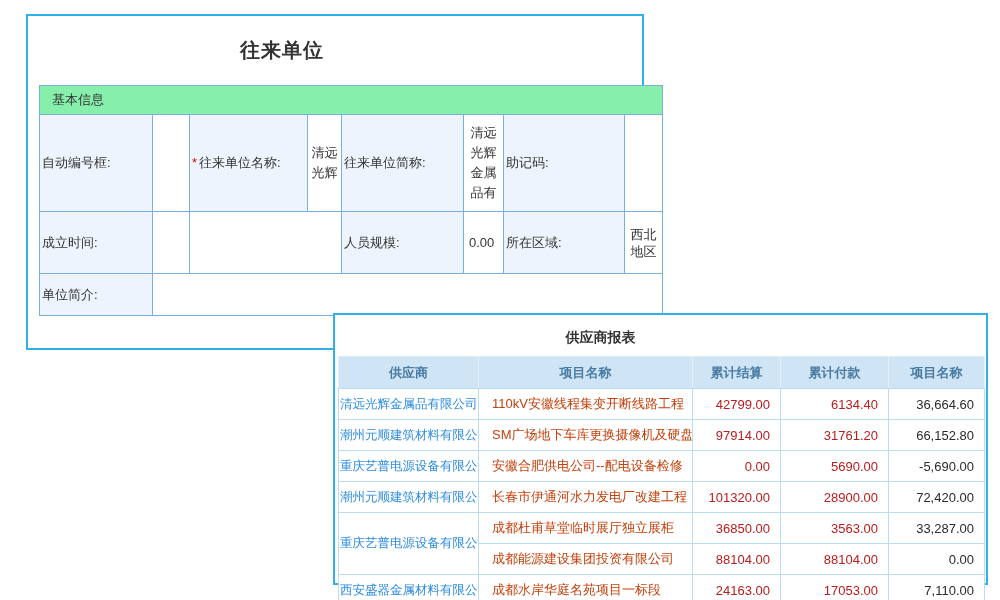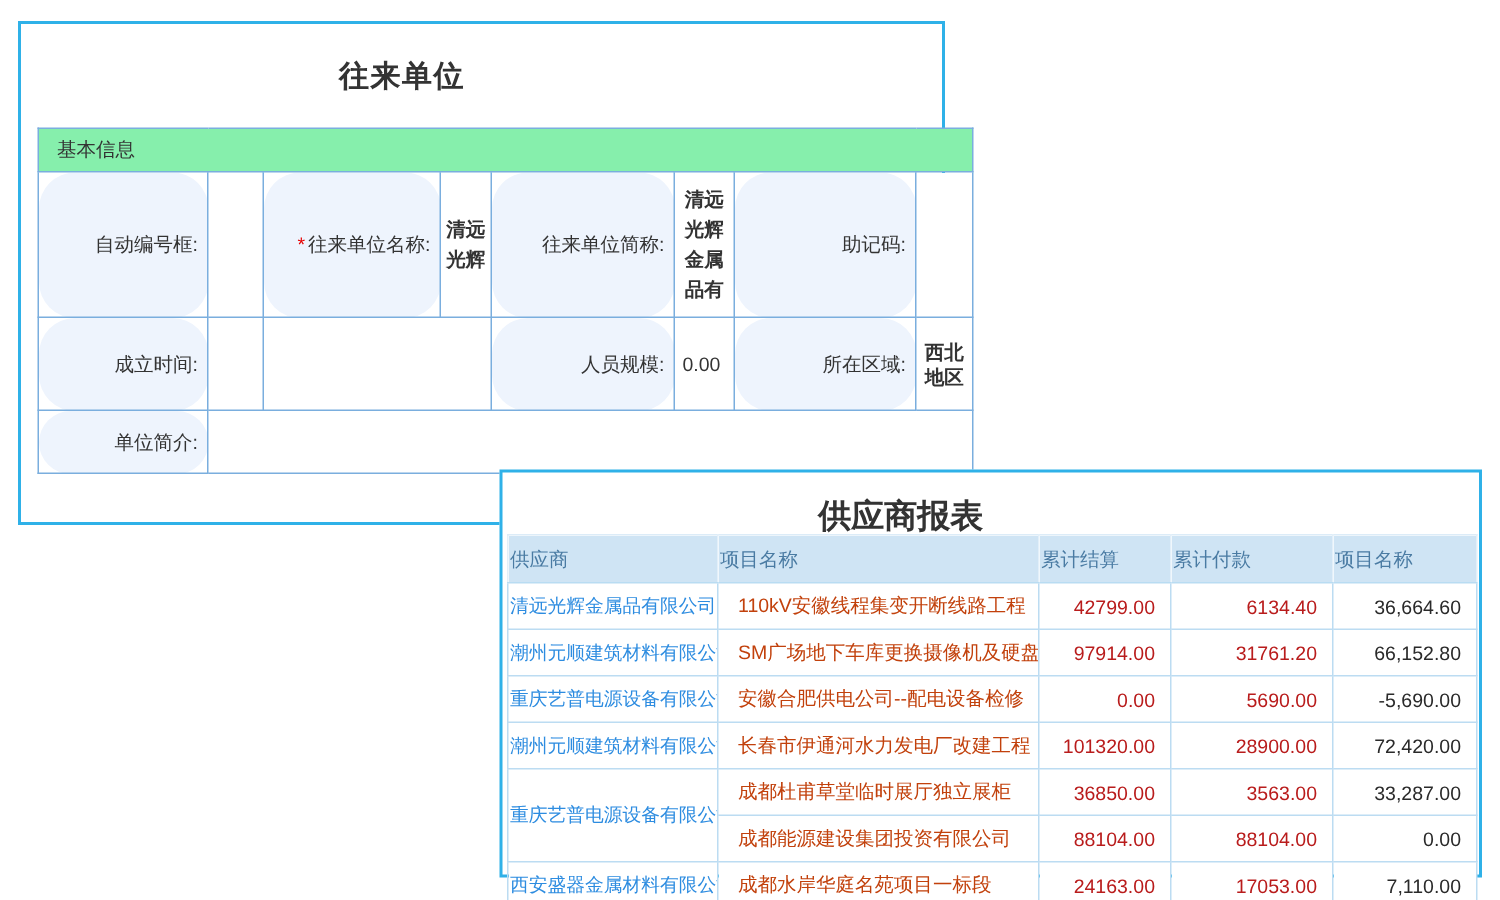--- a/index.html
+++ b/index.html
@@ -4,63 +4,63 @@
 <style>
   html,body { margin:0; padding:0; background:#ffffff; }
   body {
     position:relative; width:1000px; height:600px; overflow:hidden;
     font-family:"Liberation Sans","DejaVu Sans",sans-serif; color:#333;
   }
   .panel {
     position:absolute; background:#fff; box-sizing:border-box;
     border:2px solid #2fb1e8;
   }
-  #panel-form  { left:12px;  top:14px;  width:618px; height:336px; z-index:1; }
+  #panel-form  { left:26px;  top:14px;  width:618px; height:336px; z-index:1; }
   #panel-report{ left:333px; top:313px; width:655px; height:272px; z-index:2; }
 
   
   .form-title {
     margin:0; padding:21px 106px 0 0; text-align:center;
     font-size:20px; font-weight:bold; color:#333; letter-spacing:1px;
   }
   table.form-table {
     position:absolute; left:11px; top:69px;
     border-collapse:collapse; table-layout:fixed; width:623px;
     font-size:13px; color:#333;
   }
   .form-table td { border:1px solid #7aaede; overflow:hidden; }
   td.sec-hdr { background:#86efac; height:26px; padding-left:12px; font-size:13px; }
-  td.lbl { background:#eef4fd; text-align:right; padding:0 6px 0 2px;border-radius:24px; }
+  td.lbl { background:#eef4fd; text-align:left; padding:0 6px 0 2px; }
   td.val { background:#fff; text-align:left; padding:0 2px 0 5px; }
   td.val-wrap {
     background:#fff; text-align:center; padding:2px 1px;
-    word-break:break-all; line-height:20px;font-weight:bold;
+    word-break:break-all; line-height:20px;
   }
   tr.fr1 td { height:92px; }
   tr.fr2 td { height:57px; }
   tr.fr2 .val-wrap { line-height:17px; }
   tr.fr3 td { height:34px; }
   tr.fr4 td { height:41px; }
   .req { color:#e60000; margin-right:2px; }
 
   
   .report-title {
     margin:4px; padding:10px 120px 0 0; text-align:center;
-    font-size:22px; font-weight:bold; color:#333;
+    font-size:14px; font-weight:bold; color:#333;
   }
   table.report-table {
     position:absolute; left:3px; top:41px;
     border-collapse:collapse; table-layout:fixed; width:646px;
     font-size:13px;
   }
   .report-table th {
-    background:#cfe4f4; color:#4a7ba3; font-weight:normal;
+    background:#cfe4f4; color:#4a7ba3; font-weight:bold;
     height:29px; border-bottom:1px solid #b9dcf2;
     border-left:1px solid #e2eff9; border-right:1px solid #e2eff9;
-    border-top:1px solid #dcecf8; text-align:left; overflow:hidden;
+    border-top:1px solid #dcecf8; text-align:center; overflow:hidden;
   }
   .report-table td {
     height:28px; border:1px solid #bcdcf2; overflow:hidden;
     white-space:nowrap; background:#fff;
   }
   td.c-supplier { text-align:center; color:#2d8ce0; font-size:12.5px; }
   td.c-project  { text-align:left; padding-left:13px; color:#c2410c; }
   td.c-num      { text-align:right; padding-right:10px; color:#b91c1c; }
   td.c-unpaid   { text-align:right; padding-right:10px; color:#2a2a2a; }
 </style>

